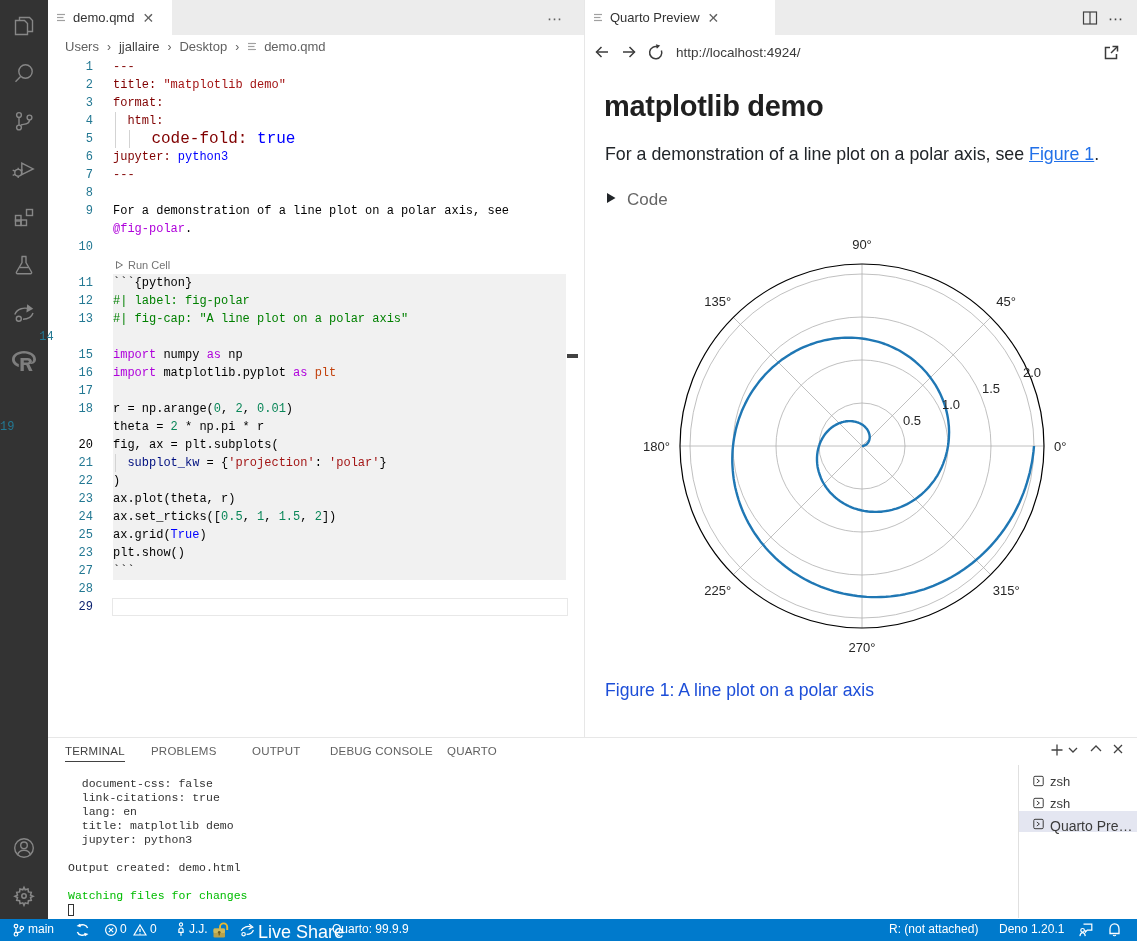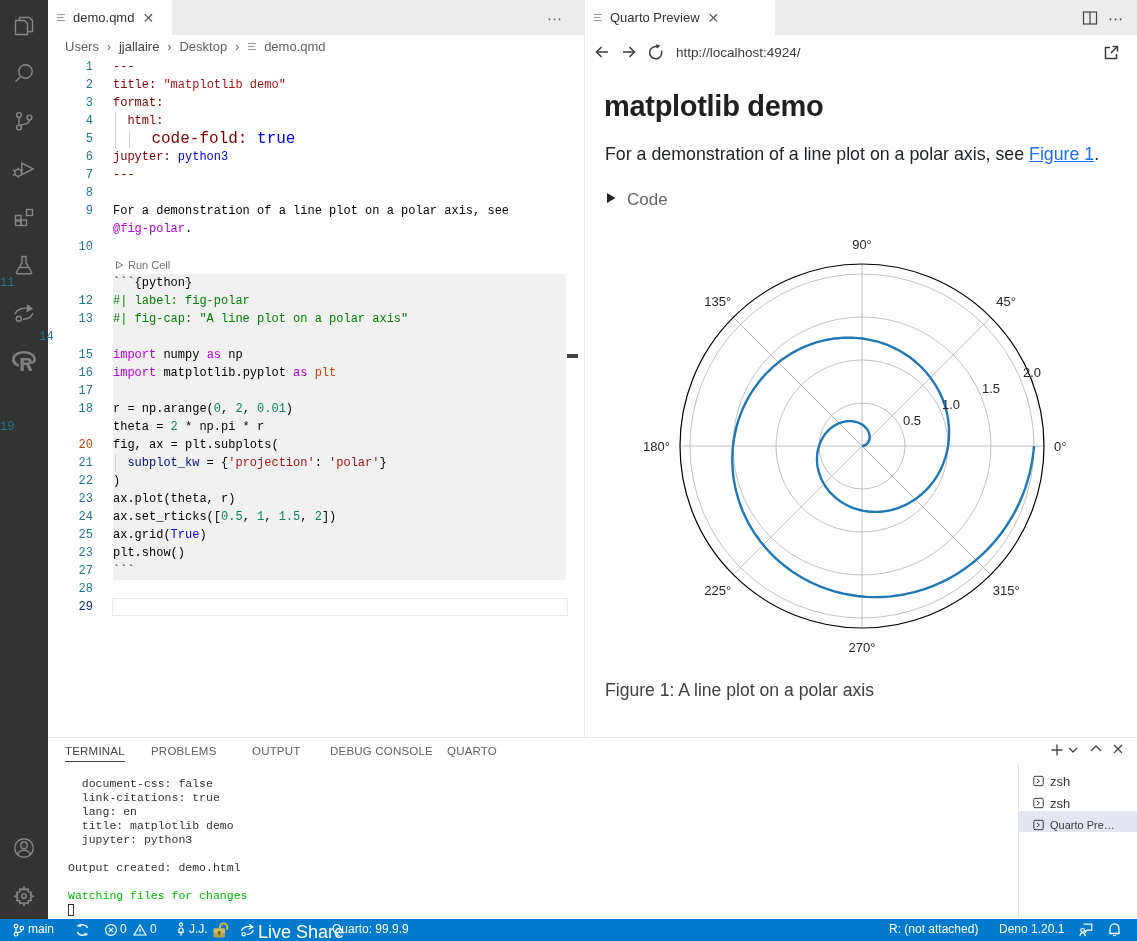--- a/index.html
+++ b/index.html
@@ -109,30 +109,30 @@
 <div class="ab mono" style="left:0;top:58px;width:93px;height:18px;line-height:18px;text-align:right;font-size:12px;color:#237893">1</div>
 <div class="ab mono" style="left:0;top:76px;width:93px;height:18px;line-height:18px;text-align:right;font-size:12px;color:#237893">2</div>
 <div class="ab mono" style="left:0;top:94px;width:93px;height:18px;line-height:18px;text-align:right;font-size:12px;color:#237893">3</div>
 <div class="ab mono" style="left:0;top:112px;width:93px;height:18px;line-height:18px;text-align:right;font-size:12px;color:#237893">4</div>
 <div class="ab mono" style="left:0;top:130px;width:93px;height:18px;line-height:18px;text-align:right;font-size:12px;color:#237893">5</div>
 <div class="ab mono" style="left:0;top:148px;width:93px;height:18px;line-height:18px;text-align:right;font-size:12px;color:#237893">6</div>
 <div class="ab mono" style="left:0;top:166px;width:93px;height:18px;line-height:18px;text-align:right;font-size:12px;color:#237893">7</div>
 <div class="ab mono" style="left:0;top:184px;width:93px;height:18px;line-height:18px;text-align:right;font-size:12px;color:#237893">8</div>
 <div class="ab mono" style="left:0;top:202px;width:93px;height:18px;line-height:18px;text-align:right;font-size:12px;color:#237893">9</div>
 <div class="ab mono" style="left:0;top:238px;width:93px;height:18px;line-height:18px;text-align:right;font-size:12px;color:#237893">10</div>
-<div class="ab mono" style="left:0;top:274px;width:93px;height:18px;line-height:18px;font-size:12px;color:#237893">11</div>
+<div class="ab mono" style="left:0;top:274px;width:93px;height:18px;line-height:18px;text-align:right;font-size:12px;color:#237893">11</div>
 <div class="ab mono" style="left:0;top:292px;width:93px;height:18px;line-height:18px;text-align:right;font-size:12px;color:#237893">12</div>
 <div class="ab mono" style="left:0;top:310px;width:93px;height:18px;line-height:18px;text-align:right;font-size:12px;color:#237893">13</div>
 <div class="ab mono" style="left:0;top:328px;width:93px;height:18px;line-height:18px;text-align:center;font-size:12px;color:#237893">14</div>
 <div class="ab mono" style="left:0;top:346px;width:93px;height:18px;line-height:18px;text-align:right;font-size:12px;color:#237893">15</div>
 <div class="ab mono" style="left:0;top:364px;width:93px;height:18px;line-height:18px;text-align:right;font-size:12px;color:#237893">16</div>
 <div class="ab mono" style="left:0;top:382px;width:93px;height:18px;line-height:18px;text-align:right;font-size:12px;color:#237893">17</div>
 <div class="ab mono" style="left:0;top:400px;width:93px;height:18px;line-height:18px;text-align:right;font-size:12px;color:#237893">18</div>
 <div class="ab mono" style="left:0;top:418px;width:93px;height:18px;line-height:18px;text-align:left;font-size:12px;color:#237893">19</div>
-<div class="ab mono" style="left:0;top:436px;width:93px;height:18px;line-height:18px;text-align:right;font-size:12px;color:#c2410c">20</div>
+<div class="ab mono" style="left:0;top:436px;width:93px;height:18px;line-height:18px;text-align:right;font-size:12px;color:#000000">20</div>
 <div class="ab mono" style="left:0;top:454px;width:93px;height:18px;line-height:18px;text-align:right;font-size:12px;color:#237893">21</div>
 <div class="ab mono" style="left:0;top:472px;width:93px;height:18px;line-height:18px;text-align:right;font-size:12px;color:#237893">22</div>
 <div class="ab mono" style="left:0;top:490px;width:93px;height:18px;line-height:18px;text-align:right;font-size:12px;color:#237893">23</div>
 <div class="ab mono" style="left:0;top:508px;width:93px;height:18px;line-height:18px;text-align:right;font-size:12px;color:#237893">24</div>
 <div class="ab mono" style="left:0;top:526px;width:93px;height:18px;line-height:18px;text-align:right;font-size:12px;color:#237893">25</div>
 <div class="ab mono" style="left:0;top:544px;width:93px;height:18px;line-height:18px;text-align:right;font-size:12px;color:#237893">23</div>
 <div class="ab mono" style="left:0;top:562px;width:93px;height:18px;line-height:18px;text-align:right;font-size:12px;color:#237893">27</div>
 <div class="ab mono" style="left:0;top:580px;width:93px;height:18px;line-height:18px;text-align:right;font-size:12px;color:#237893">28</div>
 <div class="ab mono" style="left:0;top:598px;width:93px;height:18px;line-height:18px;text-align:right;font-size:12px;color:#0b216f">29</div>
 <div class="ab mono" style="left:113px;top:58px;height:18px;line-height:18px;font-size:12px;white-space:pre"><span style="color:#800000">---</span></div>
@@ -241,21 +241,21 @@
     <text x="717.8" y="306.3" text-anchor="middle" style="font-family:&quot;Liberation Sans&quot;,sans-serif;font-size:13px;fill:#262626">135°</text>
     <text x="670.0" y="450.5" text-anchor="end" style="font-family:&quot;Liberation Sans&quot;,sans-serif;font-size:13px;fill:#262626">180°</text>
     <text x="717.8" y="594.7" text-anchor="middle" style="font-family:&quot;Liberation Sans&quot;,sans-serif;font-size:13px;fill:#262626">225°</text>
     <text x="862.0" y="652.0" text-anchor="middle" style="font-family:&quot;Liberation Sans&quot;,sans-serif;font-size:13px;fill:#262626">270°</text>
     <text x="1006.2" y="594.7" text-anchor="middle" style="font-family:&quot;Liberation Sans&quot;,sans-serif;font-size:13px;fill:#262626">315°</text>
     <text x="912" y="424.5" text-anchor="middle" style="font-family:&quot;Liberation Sans&quot;,sans-serif;font-size:13px;fill:#262626">0.5</text>
     <text x="951" y="408.5" text-anchor="middle" style="font-family:&quot;Liberation Sans&quot;,sans-serif;font-size:13px;fill:#262626">1.0</text>
     <text x="991" y="392.5" text-anchor="middle" style="font-family:&quot;Liberation Sans&quot;,sans-serif;font-size:13px;fill:#262626">1.5</text>
     <text x="1032" y="376.5" text-anchor="middle" style="font-family:&quot;Liberation Sans&quot;,sans-serif;font-size:13px;fill:#262626">2.0</text>
   </svg>
-<div class="ab" style="left:605px;top:680px;font-size:17.6px;color:#404040">Figure 1: A line plot on a polar axis</div>
+<div class="ab" style="left:605px;top:680px;font-size:17.6px;color:#1d4ed8">Figure 1: A line plot on a polar axis</div>
 <div class="ab" style="left:48px;top:737px;width:1089px;height:1px;background:#e7e7e7"></div>
 <div class="ab" style="left:65px;top:742px;height:20px;line-height:19px;border-bottom:1px solid #424242;font-size:11.5px;letter-spacing:0.2px;color:#424242">TERMINAL</div>
 <div class="ab" style="left:151px;top:742px;height:20px;line-height:19px;font-size:11.5px;letter-spacing:0.2px;color:#616161">PROBLEMS</div>
 <div class="ab" style="left:252px;top:742px;height:20px;line-height:19px;font-size:11.5px;letter-spacing:0.2px;color:#616161">OUTPUT</div>
 <div class="ab" style="left:330px;top:742px;height:20px;line-height:19px;font-size:11.5px;letter-spacing:0.2px;color:#616161">DEBUG CONSOLE</div>
 <div class="ab" style="left:447px;top:742px;height:20px;line-height:19px;font-size:11.5px;letter-spacing:0.2px;color:#616161">QUARTO</div>
 <div class="ab" style="left:1050px;top:743px">
     <svg width="14" height="14" viewBox="0 0 14 14">
       <g style="fill:none;stroke:#424242;stroke-width:1.3">
         <path d="M7 1.5 v11 M1.5 7 h11"></path>
@@ -294,21 +294,21 @@
         <rect x="0.8" y="1.3" width="9.4" height="9.4" rx="1.2"></rect>
         <path d="M3.8 4 L6.4 6 L3.8 8"></path>
       </g>
     </svg>zsh</div>
 <div class="ab" style="left:1033px;top:796px;height:14px;display:flex;align-items:center;font-size:13px;color:#3b3b3b"><svg width="11" height="12" viewBox="0 0 11 12" style="margin-right:6px">
       <g fill="none" stroke="#3b3b3b" stroke-width="1">
         <rect x="0.8" y="1.3" width="9.4" height="9.4" rx="1.2"></rect>
         <path d="M3.8 4 L6.4 6 L3.8 8"></path>
       </g>
     </svg>zsh</div>
-<div class="ab" style="left:1033px;top:818px;height:14px;display:flex;align-items:center;font-size:11px;color:#3b3b3b"><svg width="11" height="12" viewBox="0 0 11 12" style="margin-right:6px">
+<div class="ab" style="left:1033px;top:818px;height:14px;display:flex;align-items:flex-start;font-size:14px;color:#3b3b3b"><svg width="11" height="12" viewBox="0 0 11 12" style="margin-right:6px">
       <g fill="none" stroke="#3b3b3b" stroke-width="1">
         <rect x="0.8" y="1.3" width="9.4" height="9.4" rx="1.2"></rect>
         <path d="M3.8 4 L6.4 6 L3.8 8"></path>
       </g>
     </svg>Quarto Pre…</div>
 <div class="ab" style="left:0;top:919px;width:1137px;height:22px;background:#007acc"></div>
 <div class="ab" style="left:12px;top:923px">
     <svg width="13" height="14" viewBox="0 0 13 14">
       <g fill="none" stroke="#fff" stroke-width="1.2">
         <circle cx="4" cy="3.1" r="1.8"></circle>

